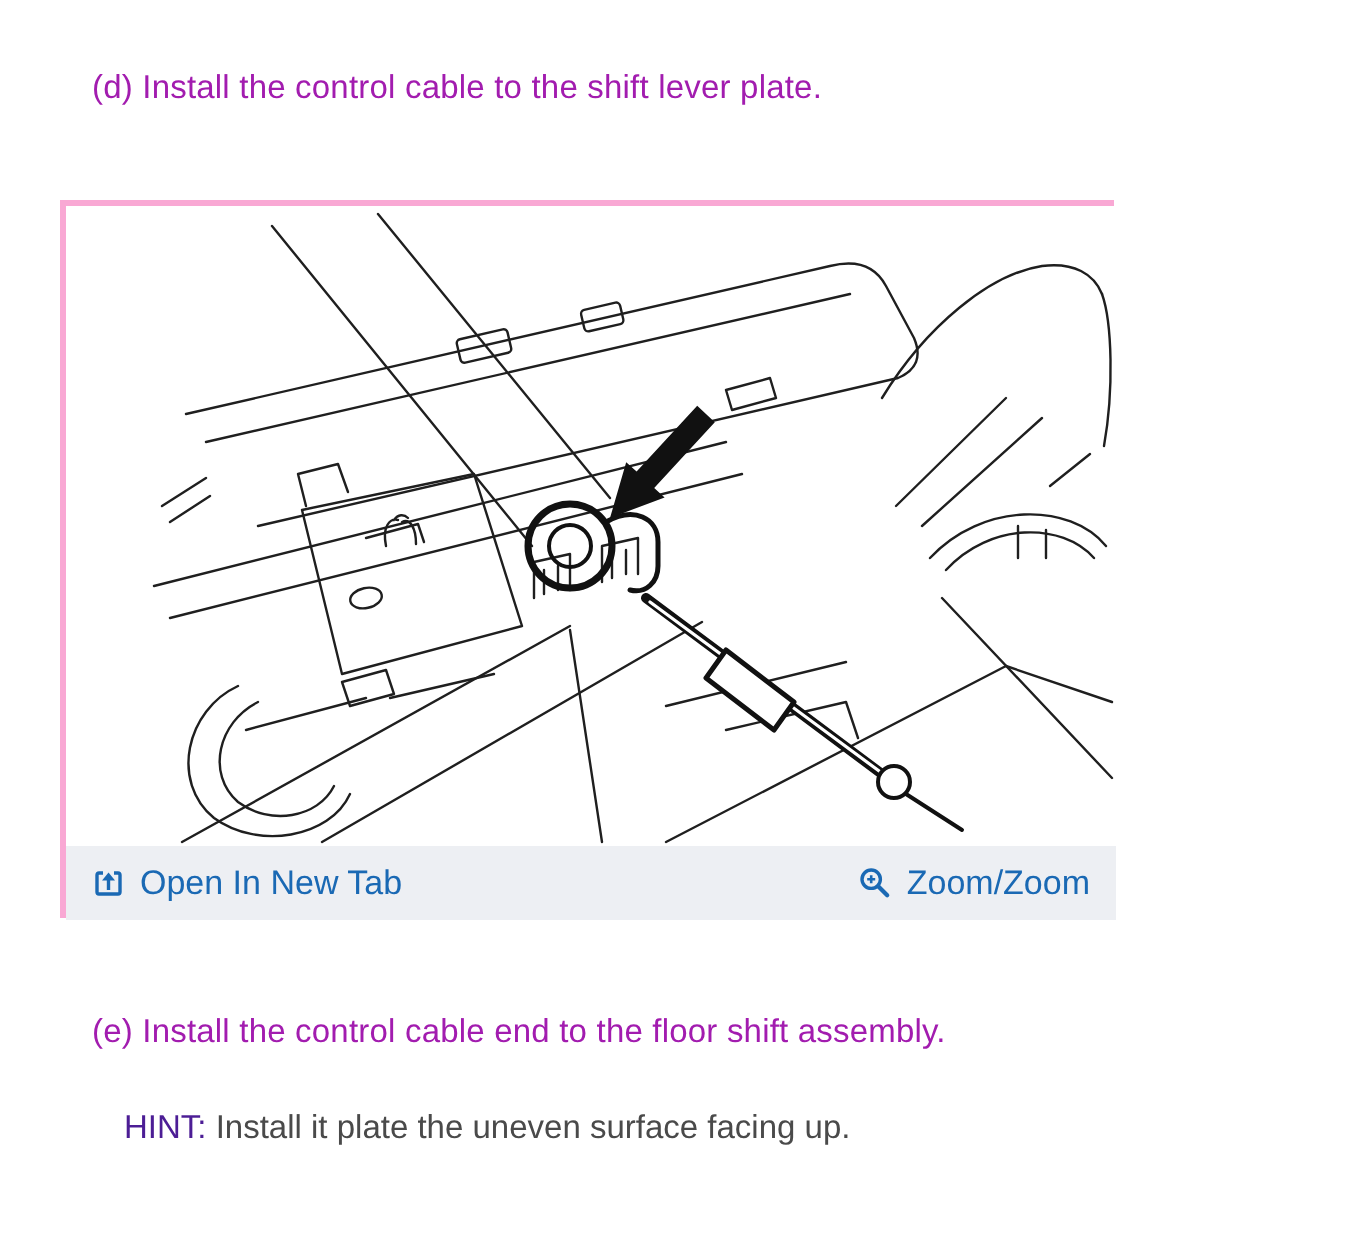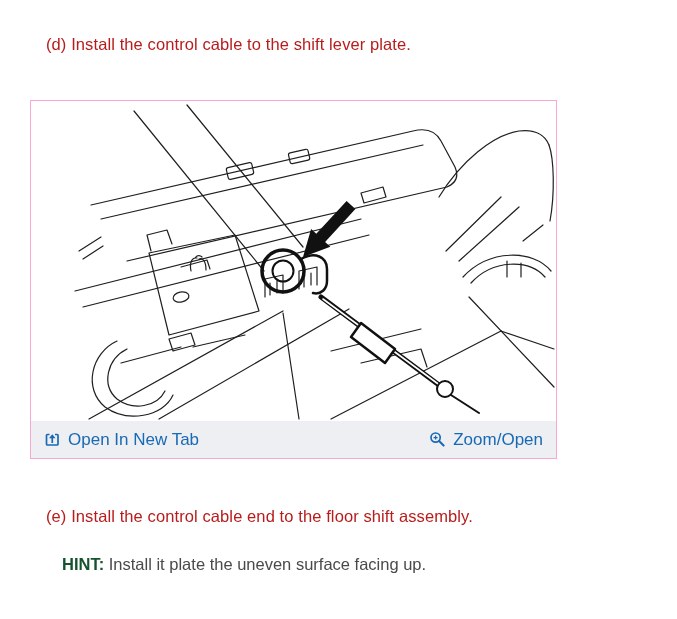--- a/index.html
+++ b/index.html
@@ -6,34 +6,34 @@
   html,body { width:677px; height:619px; background:#ffffff; overflow:hidden; }
   body {
     position:relative;
     font-family:"Liberation Sans","DejaVu Sans",sans-serif;
     color:#4a4a4a;
   }
   .step {
     position:absolute;
     font-size:16.5px;
     line-height:21px;
-    color:#b91c1c;
+    color:#a21caf;
     letter-spacing:.1px;
     white-space:nowrap;
   }
   .step-d { left:46px; top:34px; }
   .step-e { left:46px; top:506px; }
   .hint   { left:62px; top:554px; position:absolute; font-size:16.5px; line-height:21px; white-space:nowrap; }
-  .hint b { color:#14532d; font-weight:bold; }
+  .hint b { color:#4c1d95; font-weight:normal; }
 
   .figure-box {
     position:absolute;
     left:30px; top:100px;
     width:527px; height:359px;
-    border:1px solid #f9a8d4;
+    border:3px solid #f9a8d4;
     background:#ffffff;
   }
   .figure-canvas {
     width:525px; height:320px;
     background:#ffffff;
     overflow:hidden;
   }
   .figure-toolbar {
     width:525px; height:37px;
     background:#edeff3;
@@ -140,20 +140,20 @@
       <span>Open In New Tab</span>
     </a>
     <a class="tool-link">
       <span>
         <svg width="17" height="17" viewBox="0 0 17 17">
           <circle cx="6.6" cy="6.6" r="4.6" fill="none" stroke="#1a69b4" stroke-width="1.7"></circle>
           <path d="M6.6,4.6 V8.6 M4.6,6.6 H8.6" stroke="#1a69b4" stroke-width="1.3" fill="none"></path>
           <path d="M10.1,10.1 L14.6,14.6" stroke="#1a69b4" stroke-width="2.1" fill="none" stroke-linecap="round"></path>
         </svg>
       </span>
-      <span>Zoom/Open</span>
+      <span>Zoom/Zoom</span>
     </a>
   </div>
 </div>
 
 <div class="step step-e">(e) Install the control cable end to the floor shift assembly.</div>
 
 <div class="hint"><b>HINT:</b><span> Install it plate the uneven surface facing up.</span></div>
 
 </body></html>

